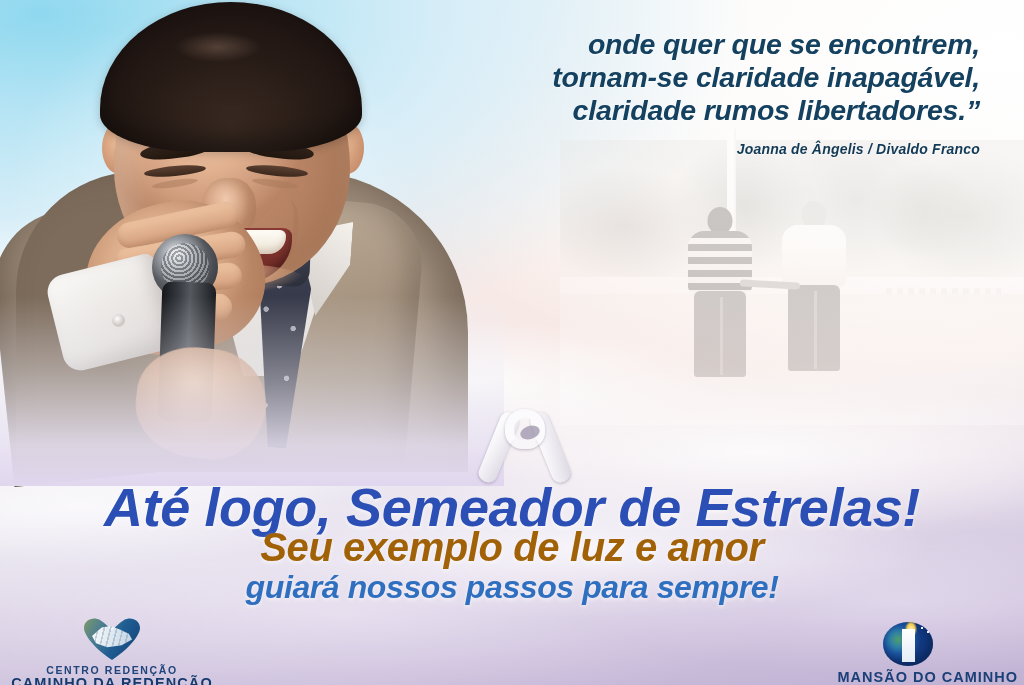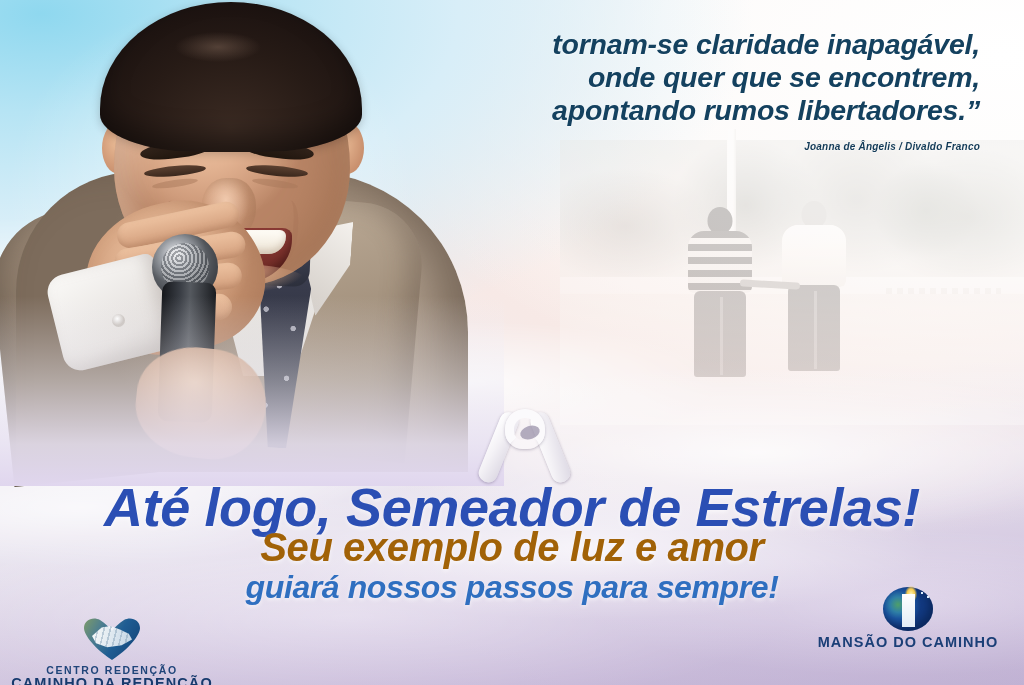--- a/index.html
+++ b/index.html
@@ -205,21 +205,21 @@
   
   .quote-block{position:absolute;right:44px;top:28px;width:560px;text-align:right;}
   .quote-line{
     color:#14415f;font-style:italic;font-weight:bold;
     font-size:28.5px;line-height:33px;letter-spacing:-.2px;
     white-space:nowrap;
     text-shadow:0 1px 2px rgba(255,255,255,.65);
   }
   .quote-author{
     margin-top:14px;color:#123a57;font-style:italic;font-weight:bold;
-    font-size:10px;letter-spacing:.2px;
+    font-size:14px;letter-spacing:.2px;
     text-shadow:0 1px 2px rgba(255,255,255,.6);
   }
 
   
   .ribbon{position:absolute;left:489px;top:409px;width:72px;height:78px;}
   .ribbon .band{position:absolute;top:4px;width:19px;height:74px;border-radius:9px;
     background:linear-gradient(100deg,#ffffff 0%,#f4f2f6 42%,#ddd9e4 100%);
     box-shadow:0 1px 3px rgba(90,78,110,.4);}
   .ribbon .b-left{left:14px;transform:rotate(22deg);transform-origin:top center;}
   .ribbon .b-right{left:38px;transform:rotate(-22deg);transform-origin:top center;}
@@ -236,21 +236,21 @@
     font-style:italic;font-weight:bold;color:#2b4fb4;
     font-size:40px;line-height:40px;letter-spacing:-.4px;
     text-shadow:0 2px 4px rgba(255,255,255,.6);
   }
   .hl.l1{font-size:54px;}
   .hl.l2{font-size:40px;color:#a16207;}
   .hl.l3{font-size:32px;color:#2f6fc0;}
 
   
   .logo-left{position:absolute;left:6px;top:618px;width:212px;text-align:center;}
-  .logo-right{position:absolute;right:6px;top:587px;width:220px;text-align:center;}
+  .logo-right{position:absolute;right:6px;top:622px;width:220px;text-align:right;}
   .mark-heart{position:relative;width:56px;height:42px;margin:0 auto 4px;}
   .mark-heart .hh{position:absolute;inset:0;
     background:linear-gradient(120deg,#7d9b68 0%,#4f7f8f 26%,#1f5d93 56%,#123f72 100%);
     clip-path:path("M28 42 C 6 27, 0 15, 0 10 C 0 2, 9 -2, 16 2 C 21 5, 25 9, 28 13 C 31 9, 35 5, 40 2 C 47 -2, 56 2, 56 10 C 56 15, 50 27, 28 42 Z");}
   .mark-heart .hand-w{position:absolute;left:8px;top:7px;width:40px;height:26px;
     background:linear-gradient(100deg,rgba(255,255,255,.95),rgba(226,236,244,.85));
     clip-path:polygon(0 42%,24% 10%,46% 4%,68% 16%,92% 34%,100% 56%,74% 78%,38% 86%,10% 70%);}
   .mark-heart .hand-w:after{content:"";position:absolute;inset:0;
     background:repeating-linear-gradient(104deg,rgba(120,150,175,.42) 0 1.6px,rgba(255,255,255,0) 1.6px 6px);}
   .logo-cap{font-size:10.5px;font-weight:bold;letter-spacing:1.6px;color:#20457a;line-height:13px;}
@@ -337,23 +337,23 @@
     <div class="cuff"></div>
     <div class="cuff-btn"></div>
 
     <div class="mic"></div>
     <div class="mic-body"></div>
     <div class="hand2"></div>
     <div class="fade"></div>
   </div>
 
   <div class="quote-block">
+    <div class="quote-line">onde quer que se encontrem,</div>
     <div class="quote-line">tornam-se claridade inapagável,</div>
-    <div class="quote-line">onde quer que se encontrem,</div>
-    <div class="quote-line">apontando rumos libertadores.”</div>
+    <div class="quote-line">claridade rumos libertadores.”</div>
     <div class="quote-author">Joanna de Ângelis / Divaldo Franco</div>
   </div>
 
   <div class="ribbon">
     <div class="band b-left"></div>
     <div class="band b-right"></div>
     <div class="loop"></div>
   </div>
 
   <div class="headline">

